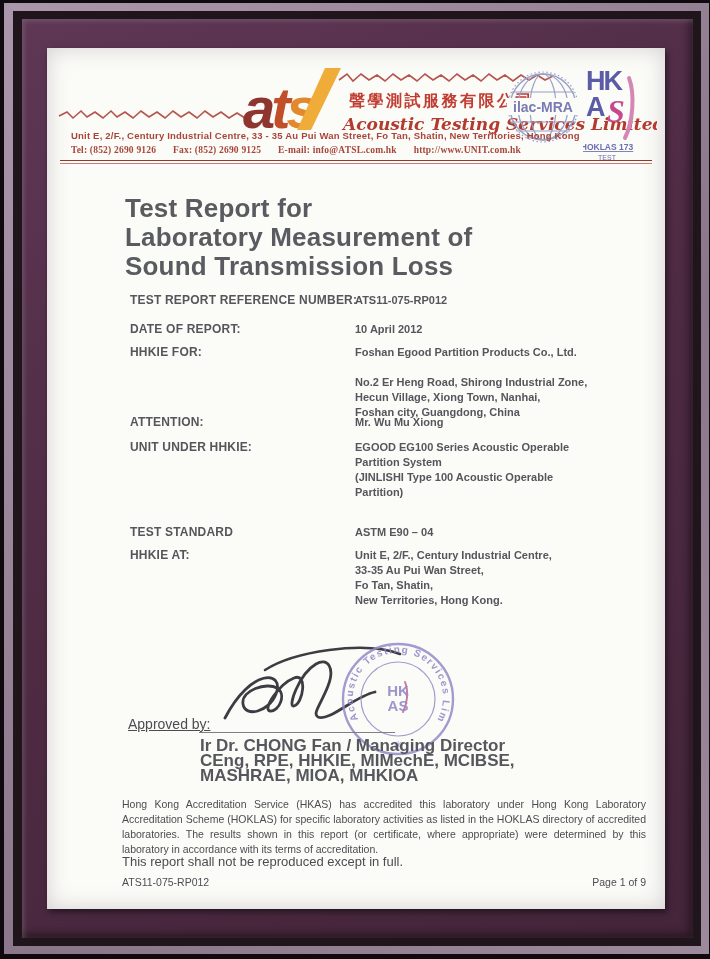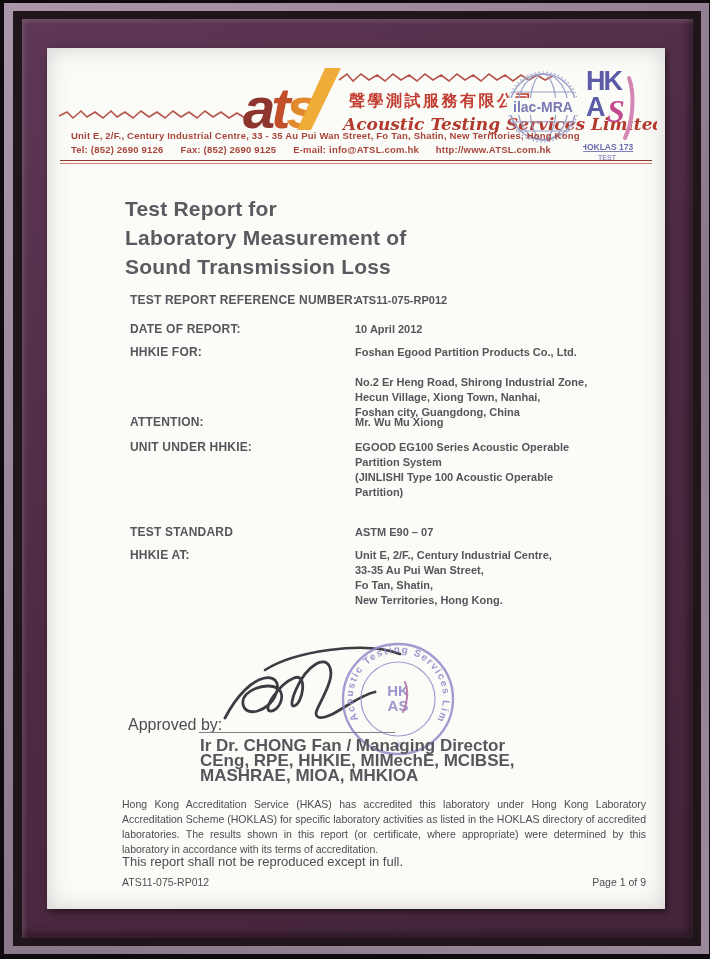--- a/index.html
+++ b/index.html
@@ -17,41 +17,41 @@
     background:linear-gradient(150deg,#5e3755 0%,#4f2b44 45%,#44253a 100%);
     box-shadow:inset 2px 2px 5px rgba(255,255,255,.18), inset -4px -4px 9px rgba(0,0,0,.45);}
   .paper{position:absolute;left:47px;top:48px;width:618px;height:861px;background:#fbfbf8;
     box-shadow:inset 0 0 22px rgba(110,100,108,.28), 2px 3px 6px rgba(0,0,0,.5);}
 
   
   .logo-svg{position:absolute;left:10px;top:18px;width:600px;height:78px;}
   .hdr-line{position:absolute;left:24px;font-size:9.5px;font-weight:bold;color:#a8453b;letter-spacing:.2px;white-space:nowrap;}
   .hdr-line1{top:82px;}
   .hdr-line2{top:96px;}
-  .hdr-line2 span{margin-right:14px;}
+  .hdr-line2 span{margin-right:14px;font-family:Liberation Serif, serif;}
   .rule{position:absolute;left:13px;top:112px;width:592px;height:2px;
     border-top:1.5px solid #93382f;border-bottom:1px solid #c87e74;}
 
   .ilac-svg{position:absolute;left:459px;top:22px;width:74px;height:74px;}
   .hkas-svg{position:absolute;left:536px;top:16px;width:70px;height:102px;}
 
   
-  .title{position:absolute;left:78px;top:146px;font-size:21px;font-weight:bold;color:#595b60;
+  .title{position:absolute;left:78px;top:146px;font-size:26px;font-weight:bold;color:#595b60;
     line-height:29px;white-space:pre-line;letter-spacing:.2px;}
 
   
   .row{position:absolute;left:0;width:618px;}
   .lbl{position:absolute;left:83px;font-size:12px;font-weight:bold;color:#55565b;letter-spacing:.2px;white-space:nowrap;}
   .val{position:absolute;left:308px;width:258px;font-size:11px;font-weight:bold;color:#55565b;
     line-height:15px;white-space:pre-line;}
   .r1{top:245px;}.r2{top:274px;}.r3{top:297px;}.r4{top:327px;}
   .r5{top:367px;}.r6{top:392px;}.r7{top:477px;}.r8{top:500px;}
 
   
-  .approved-lbl{position:absolute;left:81px;top:668px;font-size:16px;color:#4c4d51;}
+  .approved-lbl{position:absolute;left:81px;top:668px;font-size:14px;color:#4c4d51;text-decoration:underline;}
   .sig-svg{position:absolute;left:148px;top:590px;width:215px;height:97px;}
   .sig-line{position:absolute;left:152px;top:684px;width:196px;height:1px;background:#808084;}
   .approver{position:absolute;left:153px;top:690px;font-size:17px;font-weight:bold;color:#56575c;
     line-height:15px;white-space:pre-line;}
   .stamp-svg{position:absolute;left:292px;top:592px;width:118px;height:118px;opacity:.85;}
 
   
   .foot-para{position:absolute;left:75px;top:749px;width:524px;font-size:10.5px;color:#4c4d51;
     line-height:15px;text-align:justify;}
   .foot-note{position:absolute;left:75px;top:806px;font-size:13px;color:#4c4d51;}
@@ -103,21 +103,21 @@
       <text x="24" y="58" font-family="Liberation Serif, serif" font-size="32" font-weight="bold" font-style="italic" fill="#c4498f">S</text>
       <text x="24" y="86" text-anchor="middle" font-family="Liberation Sans, sans-serif" font-size="8.5" font-weight="bold" fill="#6d6db0" text-decoration="underline">HOKLAS 173</text>
       <text x="24" y="96" text-anchor="middle" font-family="Liberation Sans, sans-serif" font-size="7" fill="#6d6db0">TEST</text>
     </svg>
 
     <div class="hdr-line hdr-line1">Unit E, 2/F., Century Industrial Centre, 33 - 35 Au Pui Wan Street, Fo Tan, Shatin, New Territories, Hong Kong</div>
     <div class="hdr-line hdr-line2">
       <span>Tel: (852) 2690 9126</span>
       <span>Fax: (852) 2690 9125</span>
       <span>E-mail: info@ATSL.com.hk</span>
-      <span>http://www.ATSL.com.hk</span>
+      <span>http://www.UNIT.com.hk</span>
     </div>
     <div class="rule"></div>
 
     <div class="title">Test Report for
 Laboratory Measurement of
 Sound Transmission Loss</div>
 
     <div class="row r1">
       <span class="lbl">TEST REPORT REFERENCE NUMBER:</span>
       <div class="val">ATS11-075-RP012</div>
@@ -142,21 +142,21 @@
     </div>
     <div class="row r6">
       <span class="lbl">UNIT UNDER HHKIE:</span>
       <div class="val">EGOOD  EG100  Series  Acoustic  Operable
 Partition System
 (JINLISHI    Type   100   Acoustic    Operable
 Partition)</div>
     </div>
     <div class="row r7">
       <span class="lbl">TEST STANDARD</span>
-      <div class="val">ASTM E90 – 07</div>
+      <div class="val">ASTM E90 – 04</div>
     </div>
     <div class="row r8">
       <span class="lbl">HHKIE AT:</span>
       <div class="val">Unit E, 2/F., Century Industrial Centre,
 33-35 Au Pui Wan Street,
 Fo Tan, Shatin,
 New Territories, Hong Kong.</div>
     </div>
 
     <svg class="sig-svg" viewBox="0 0 215 97">

